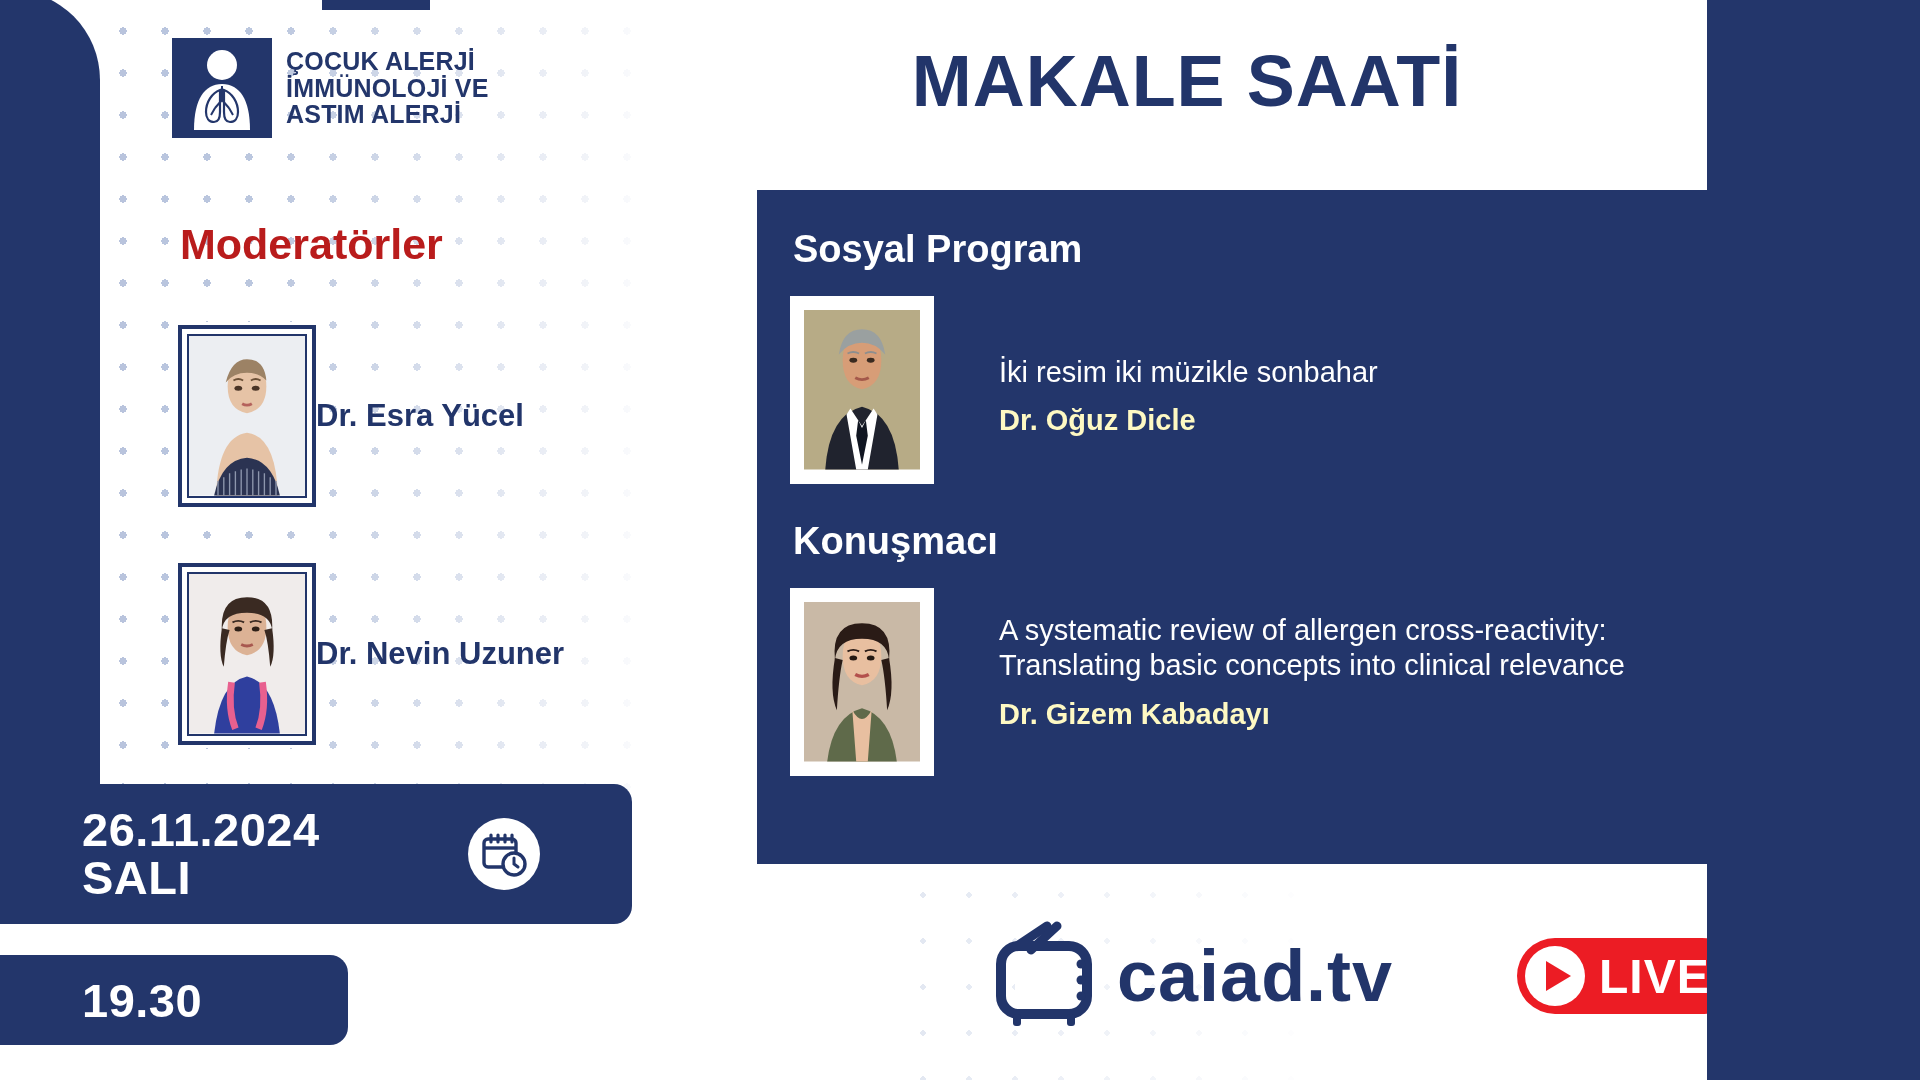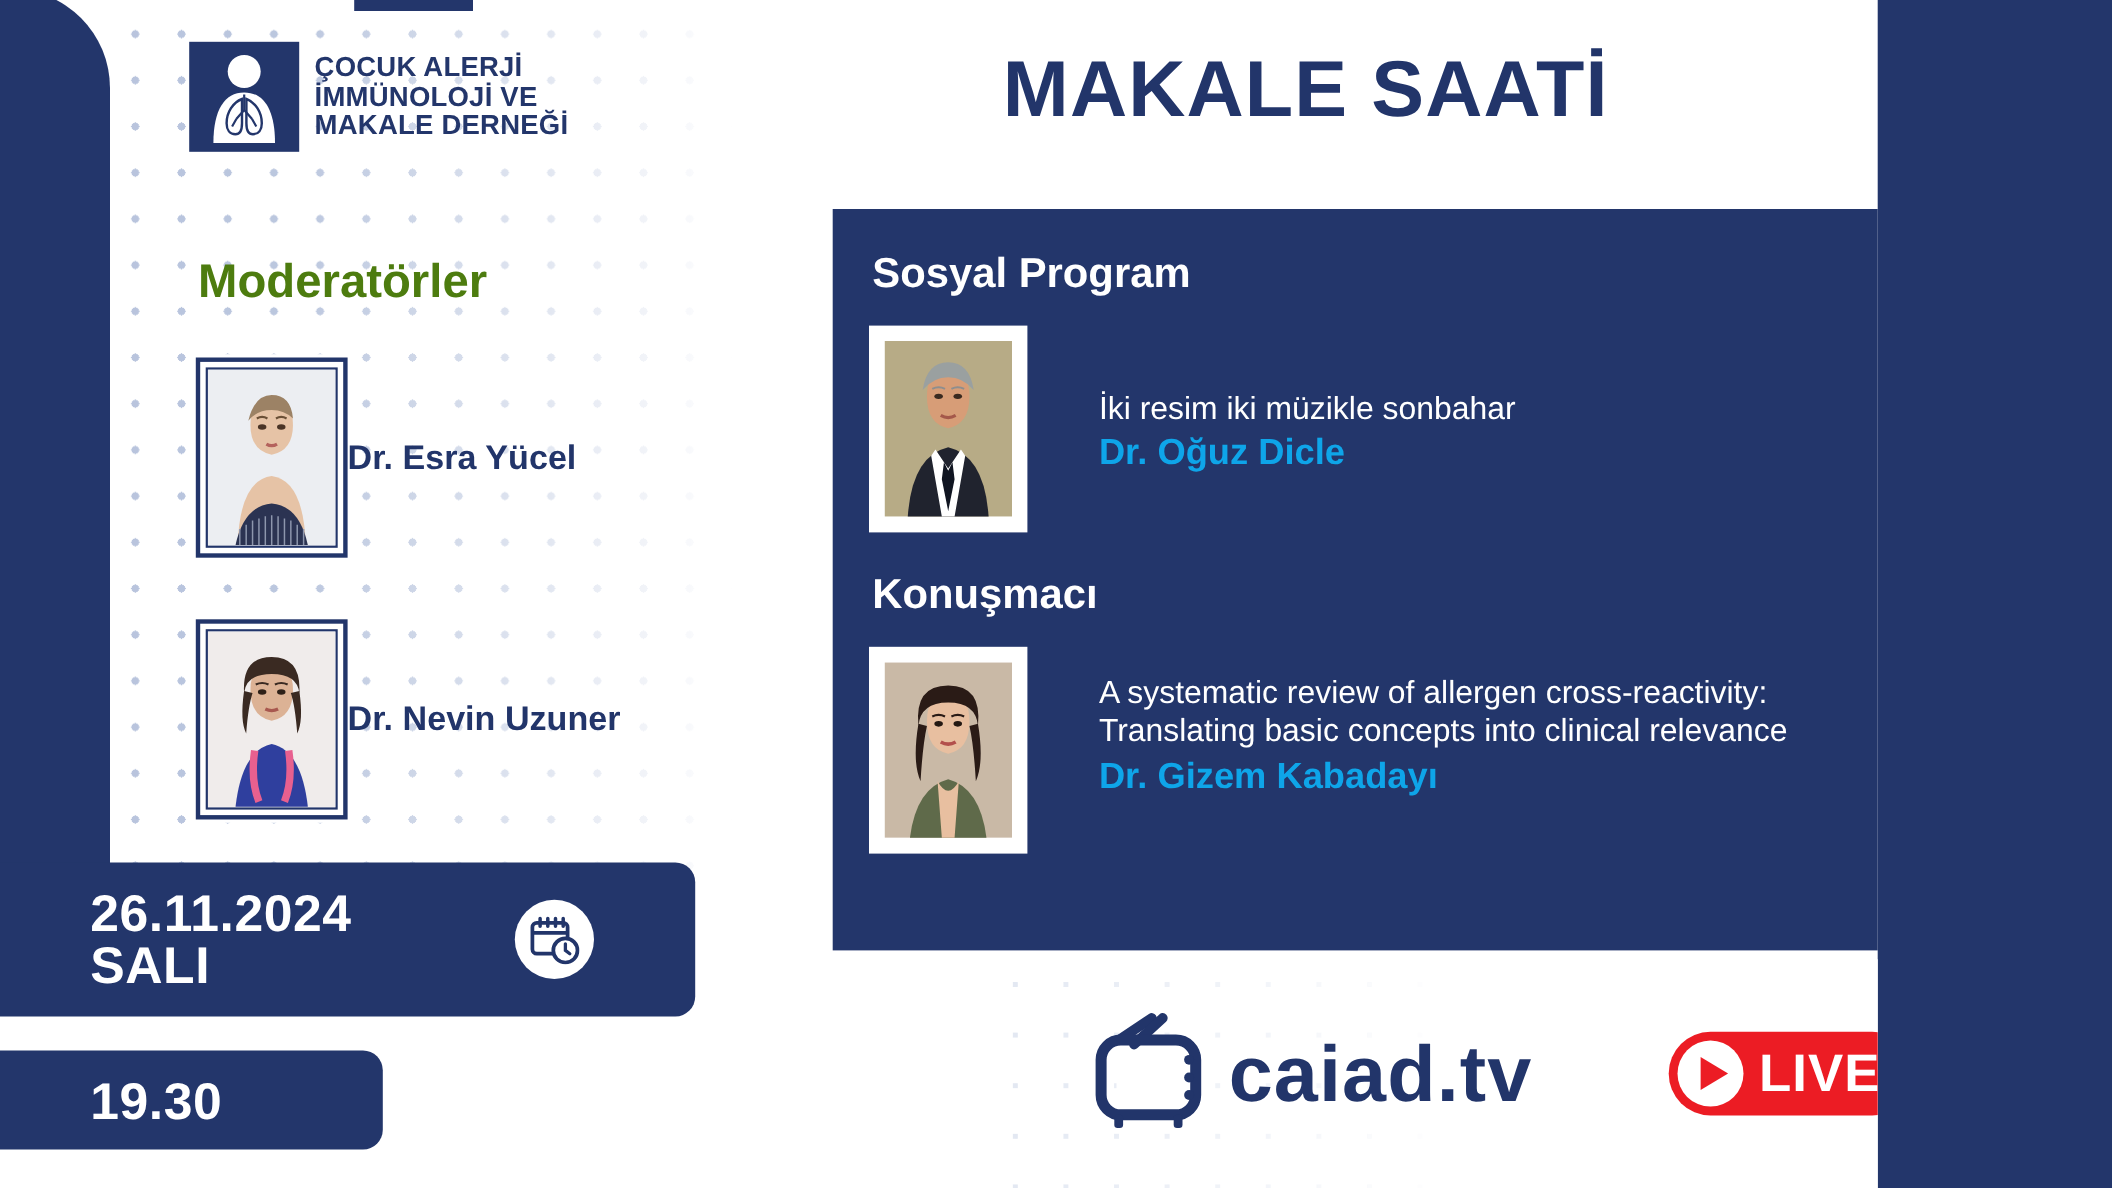--- a/index.html
+++ b/index.html
@@ -46,22 +46,22 @@
 
   
   .headline {
     position:absolute; left:757px; top:40px; width:860px;
     color:#22356a; font-size:72px; font-weight:800; letter-spacing:1px;
     text-align:center; z-index:5;
   }
 
   
   .mod-title {
-    position:absolute; left:180px; top:232px; z-index:5;
-    color:#4d7c0f; font-size:43px; font-weight:800;
+    position:absolute; left:180px; top:220px; z-index:5;
+    color:#b91c1c; font-size:43px; font-weight:800;
   }
   .mod {
     position:absolute; left:178px; display:flex; align-items:center; z-index:5;
   }
   .mod.m1 { top:325px; }
   .mod.m2 { top:563px; }
   .frame {
     width:138px; height:182px; background:#fff; border:4px solid #22356a;
     padding:5px; box-shadow:0 0 0 3px #fff;
   }
@@ -98,21 +98,21 @@
   .panel-h { color:#fff; font-weight:800; font-size:38px; }
   .p-sec { position:absolute; }
   .sec-sosyal { left:36px; top:38px; }
   .sec-konus  { left:36px; top:330px; }
 
   .entry { display:flex; align-items:flex-start; gap:68px; margin-top:28px; }
   .entry .frame { width:138px; height:182px; flex:0 0 138px; border-color:#fff; box-shadow:0 0 0 3px #fff; }
   .entry .frame-inner { border-color:#fff; }
   .entry-text { padding-top:56px; }
   .entry-title { color:#ffffff; font-size:29px; line-height:1.22; font-weight:400; }
-  .entry-name { color:#0ea5e9; font-size:33px; font-weight:800; margin-top:2px; }
+  .entry-name { color:#fef9c3; font-size:29px; font-weight:800; margin-top:14px; }
   .sec-konus .entry-text { padding-top:22px; }
 
   
   .footer {
     position:absolute; left:0; top:872px; width:1815px; height:208px;
     background:#ffffff; z-index:4;padding-left:30px;
   }
   .footer-dots {
     position:absolute; left:900px; top:0; width:600px; height:208px;
     background-image:radial-gradient(#c9d3e6 2.6px, transparent 2.7px);
@@ -156,21 +156,21 @@
         <circle cx="50" cy="27" r="15" fill="#fff"></circle>
         <path d="M22 92 C22 62 32 46 50 46 C68 46 78 62 78 92 Z" fill="#fff"></path>
         <path d="M48 52 C40 55 34 64 34 74 C34 80 37 84 42 84 C46 84 48 80 48 74 Z" fill="#fff" stroke="#23366b" stroke-width="2.2"></path>
         <path d="M52 52 C60 55 66 64 66 74 C66 80 63 84 58 84 C54 84 52 80 52 74 Z" fill="#fff" stroke="#23366b" stroke-width="2.2"></path>
         <path d="M50 48 L50 62 M50 62 L43 70 M50 62 L57 70 M43 70 L39 77 M57 70 L61 77" stroke="#23366b" stroke-width="2" fill="none"></path>
       </svg>
     </div>
     <div class="logo-text">
       <div>ÇOCUK ALERJİ</div>
       <div>İMMÜNOLOJİ VE</div>
-      <div>MAKALE DERNEĞİ</div>
+      <div>ASTIM ALERJİ</div>
     </div>
   </div>
 
   <div class="headline">MAKALE SAATİ</div>
 
   <div class="mod-title">Moderatörler</div>
 
   <div class="mod m1">
     <div class="frame">
       <div class="frame-inner">

